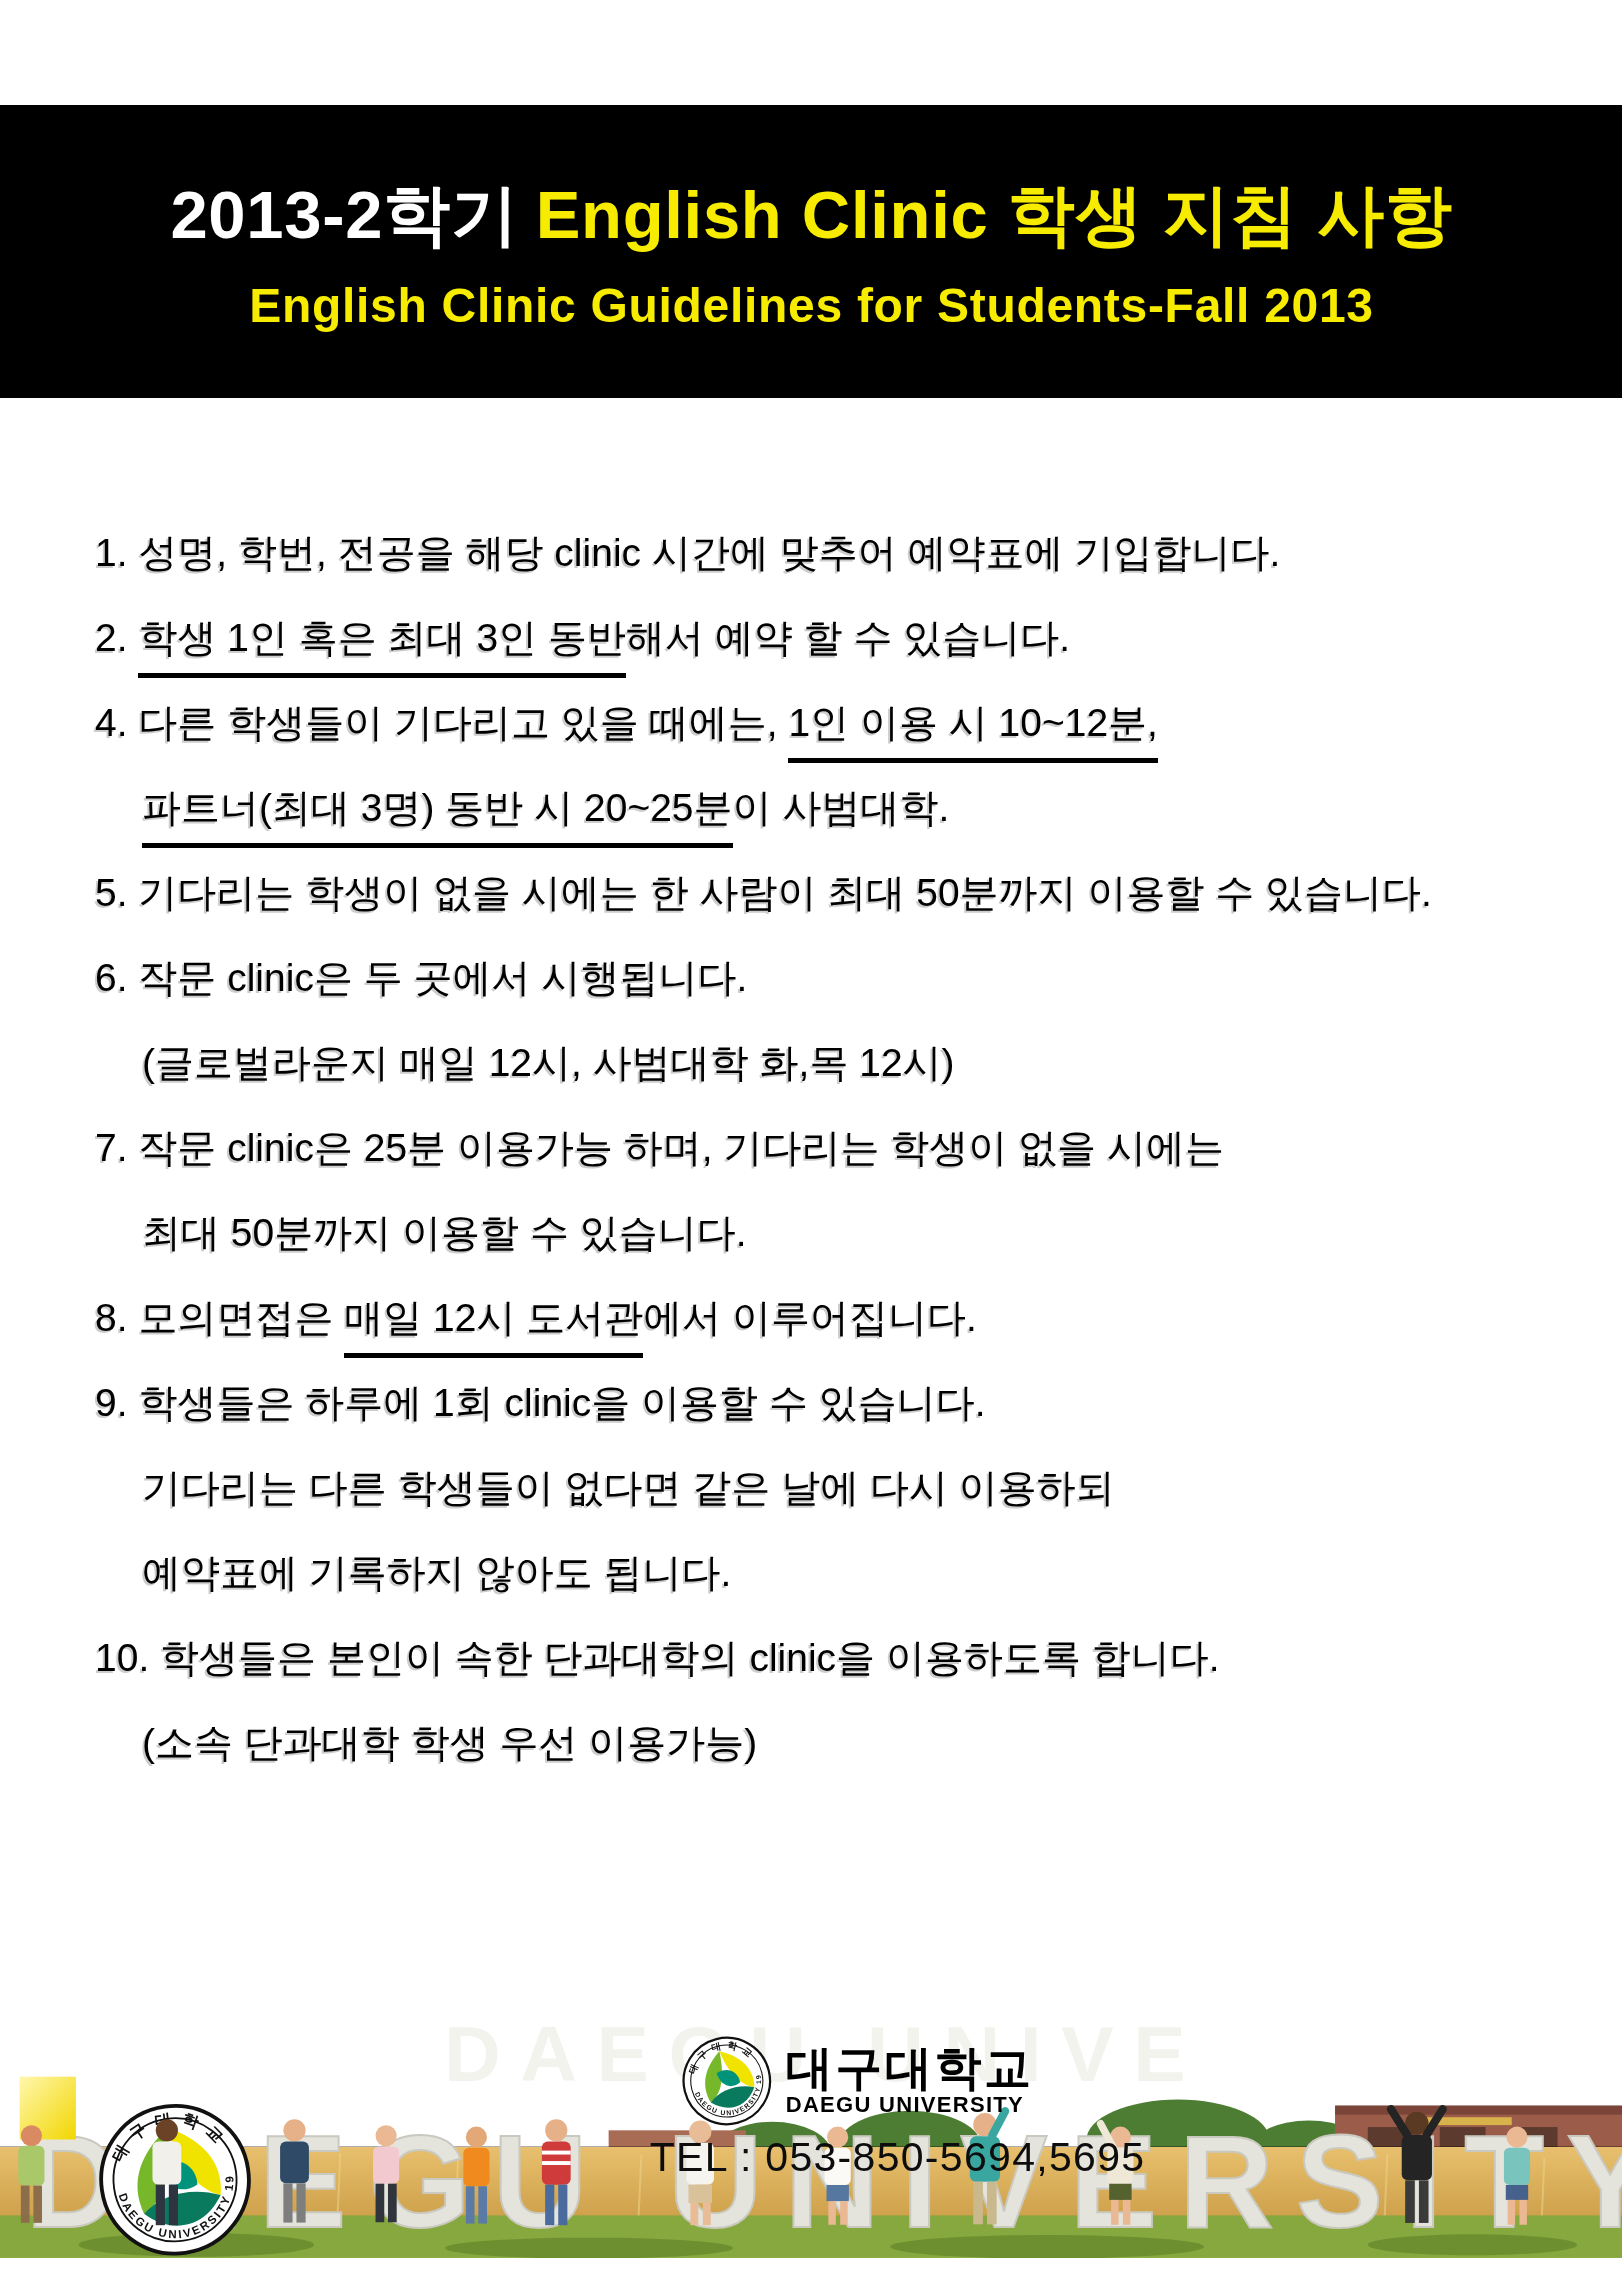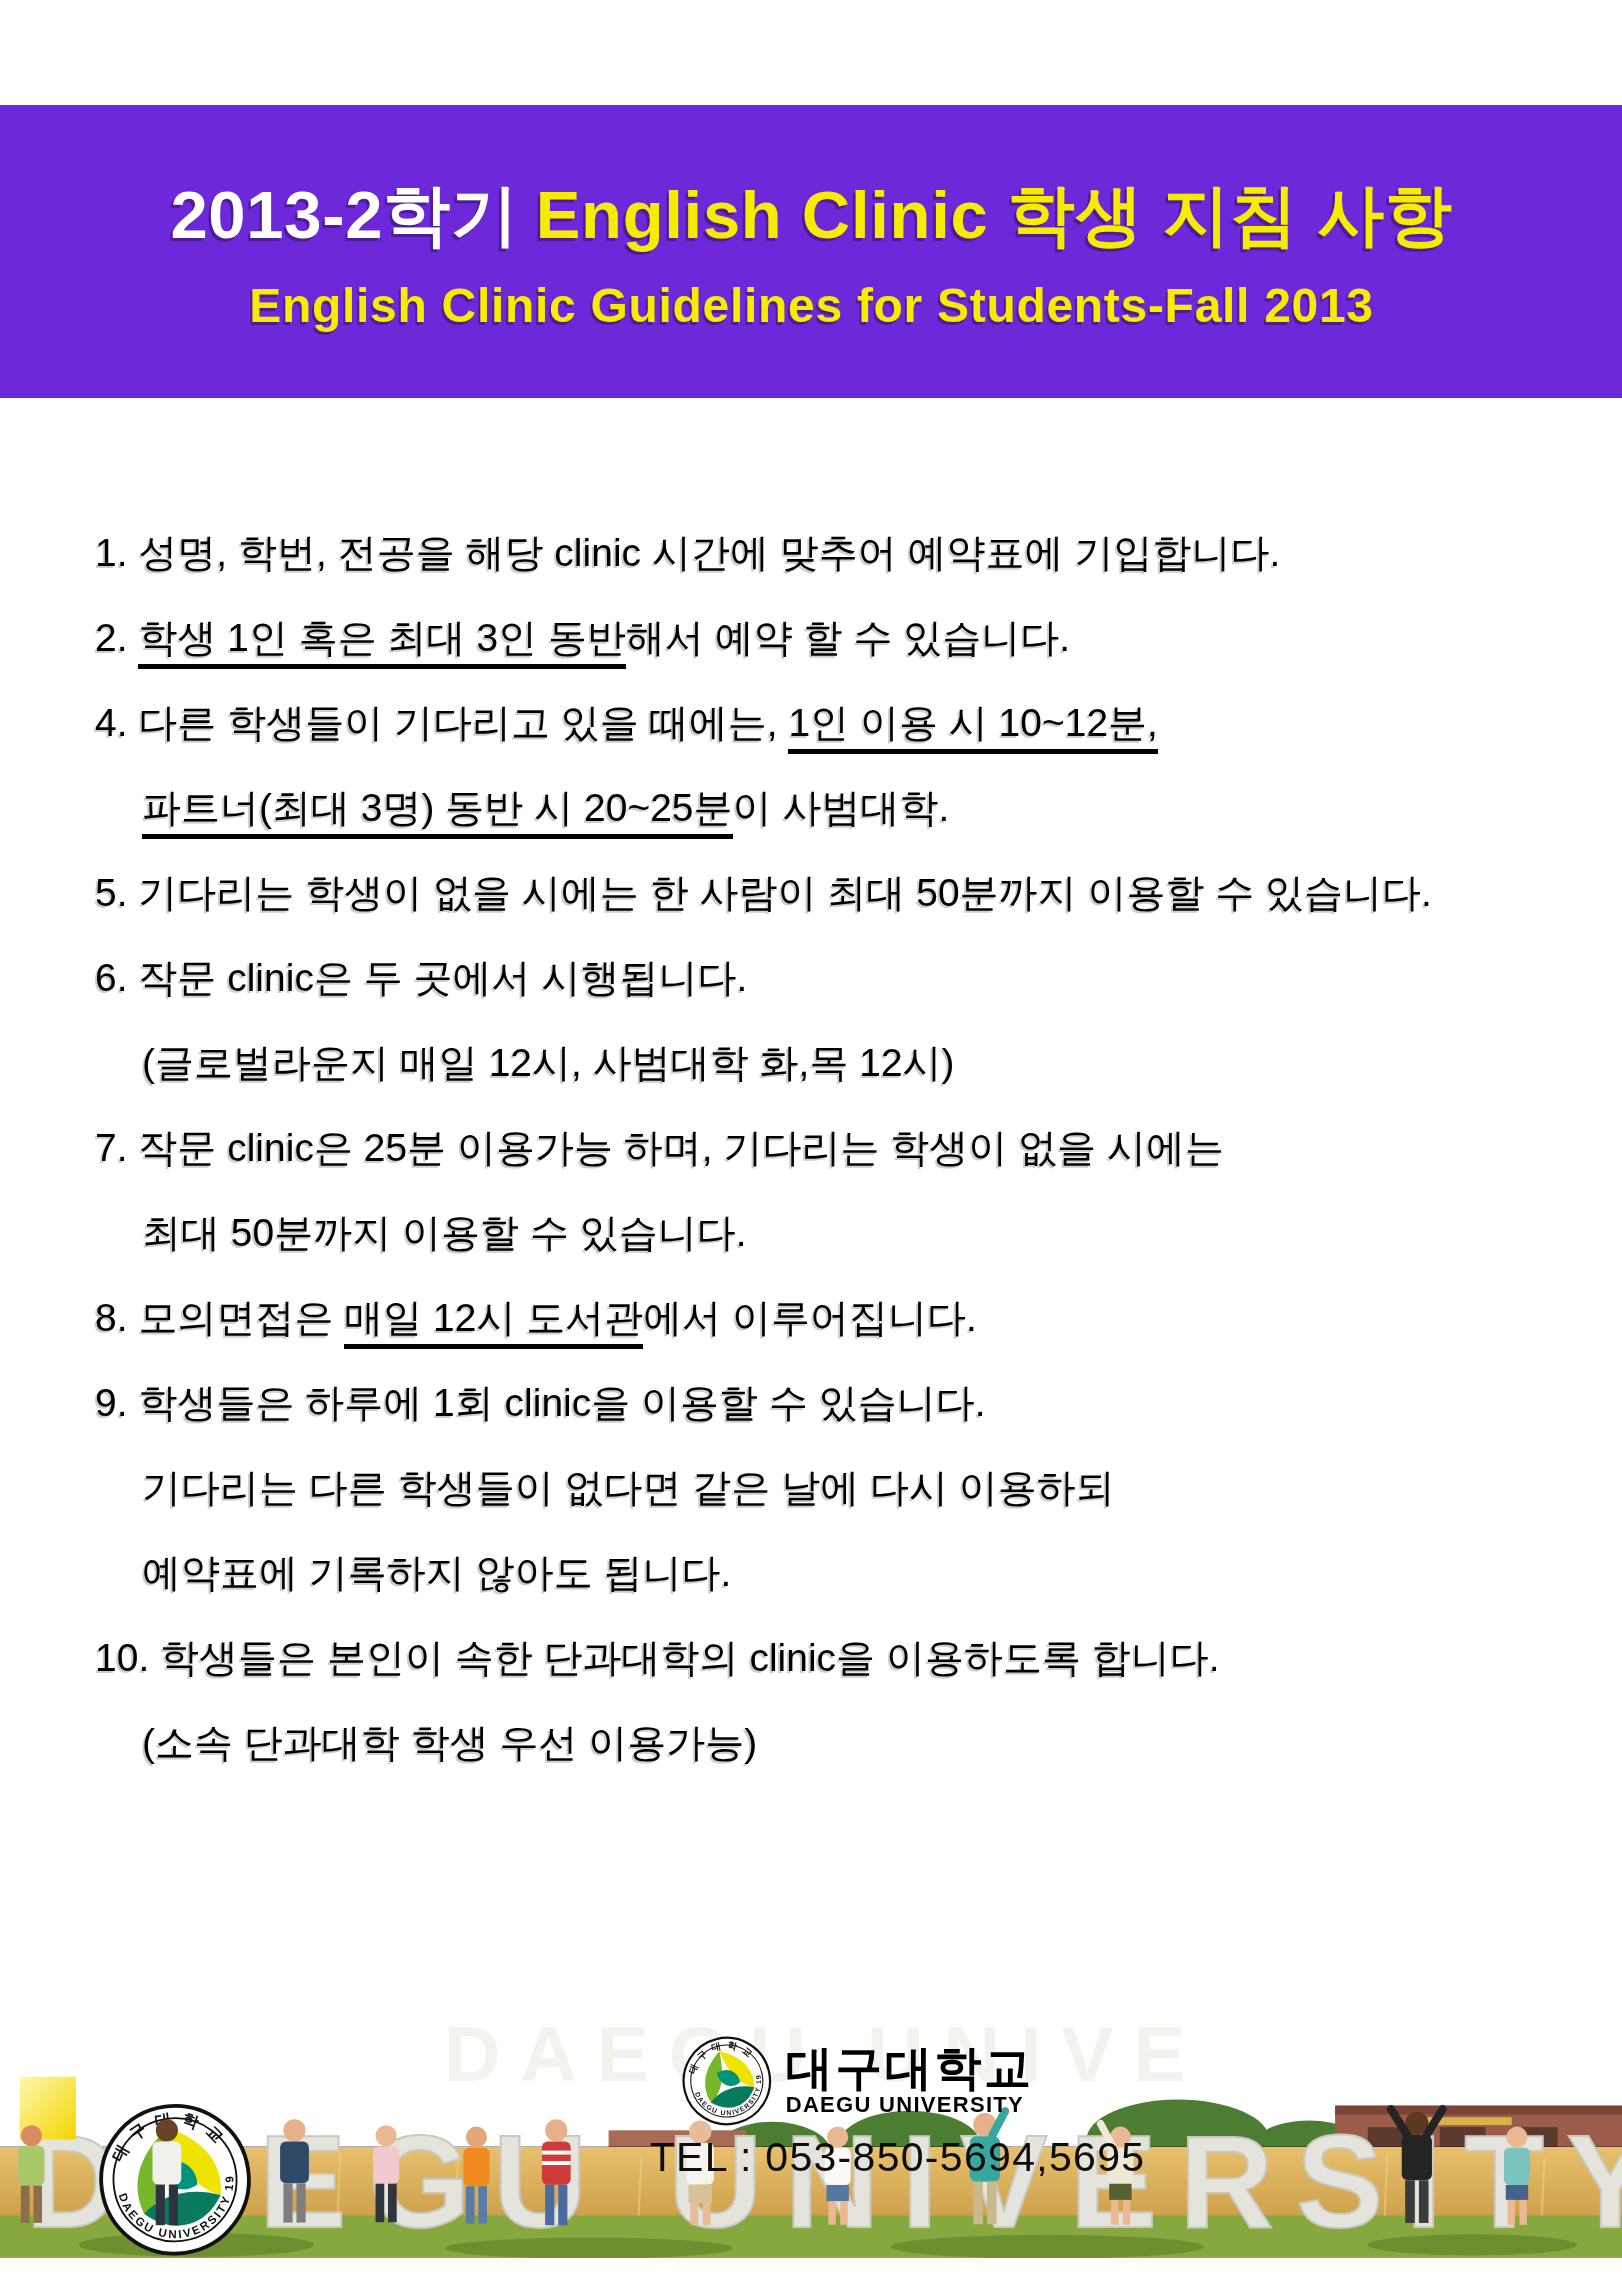--- a/index.html
+++ b/index.html
@@ -1,37 +1,37 @@
 <!DOCTYPE html>
 <html style="font-size:10.5px"><head>
 <meta charset="utf-8">
 <style>
   html,body{margin:0;padding:0;background:#ffffff;}
   .page{position:relative;width:1623px;height:2295px;background:#ffffff;overflow:hidden;
         font-family:"Liberation Sans","DejaVu Sans",sans-serif;color:#000;}
 
   
-  .banner{position:absolute;left:0;top:105px;width:1623px;height:293px;background:#6d28d9;
+  .banner{position:absolute;left:0;top:105px;width:1623px;height:293px;background:#000000;
           display:flex;flex-direction:column;justify-content:center;align-items:center;gap:17px;}
   .t1{font-size:67px;font-weight:bold;white-space:pre;letter-spacing:0.7px;
       text-shadow:-2.6px 3.3px 0 rgba(0,0,0,.30);}
   .t1 .w{color:#ffffff;margin-right:17px;}
   .t1 .y{color:#f7ec00;}
   .t2{font-size:48px;font-weight:bold;color:#f7ec00;letter-spacing:0.7px;
       text-shadow:-2px 2.6px 0 rgba(0,0,0,.30);}
 
   
   .guidelines{position:absolute;left:95px;top:510px;width:1472px;}
   .line{height:85px;line-height:85px;font-size:39px;white-space:pre;
         text-shadow:-2px 2px 0 #cdcdcd;}
   .line.indent{padding-left:47px;}
   .line .b{font-weight:normal;text-align:center;}
   .line .red{color:#f40000;}
   .line .u{display:inline-block;line-height:1.15;vertical-align:baseline;
-           border-bottom:5.2px solid #000;padding-bottom:3px;}
+           border-bottom:5.2px solid #000;padding-bottom:12px;}
 
   
   .photo-band{position:absolute;left:0;top:2019px;width:1623px;height:239px;}
   .scene{position:absolute;left:0;top:0;width:1623px;height:239px;}
   .brand-row{position:absolute;top:17px;left:50%;transform:translateX(calc(-50% + 46px));
              display:flex;align-items:center;white-space:nowrap;}
   .brand-seal{width:90px;height:90px;transform:rotate(-14deg);flex:0 0 auto;}
   .brand-text{margin-left:14.4px;text-align:left;}
   .brand-kr{font-size:47px;font-weight:bold;letter-spacing:2.6px;line-height:1.02;}
   .brand-en{font-size:22px;font-weight:bold;letter-spacing:1.3px;}

